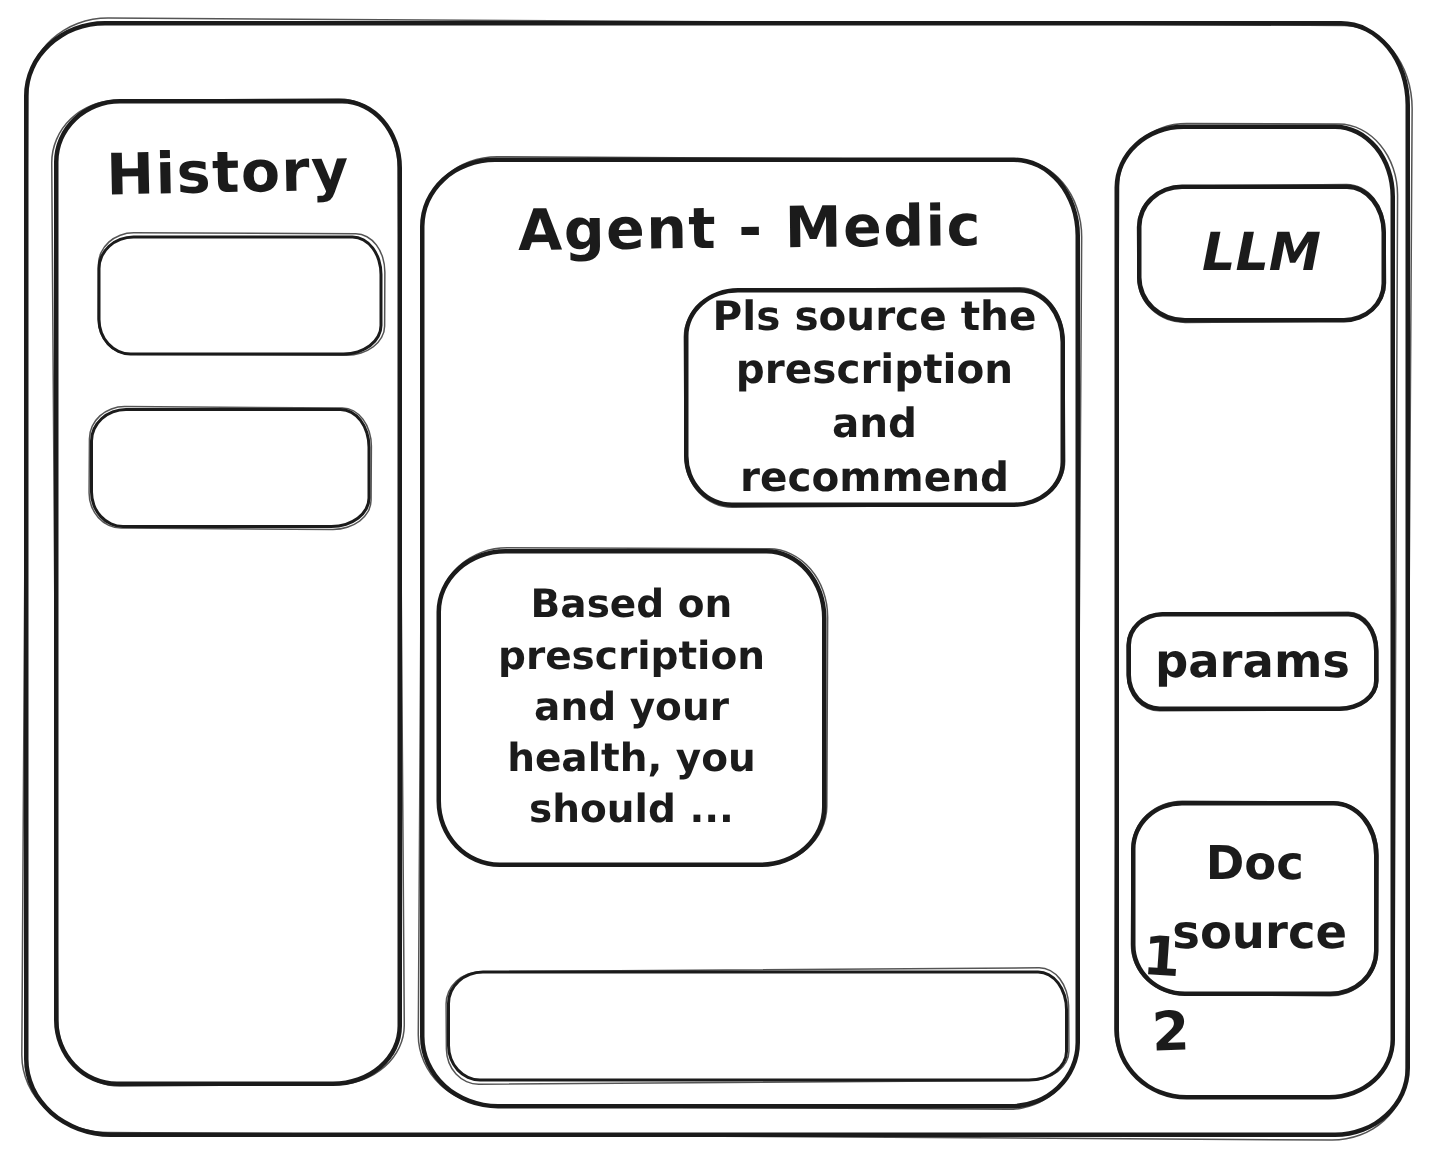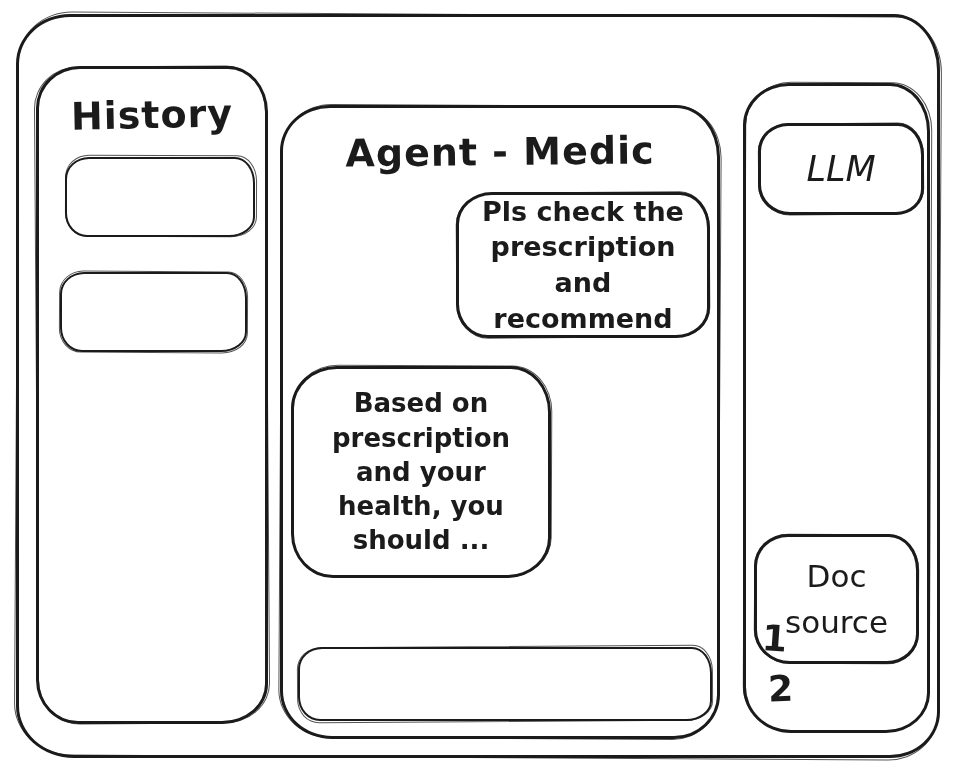--- a/index.html
+++ b/index.html
@@ -115,21 +115,21 @@
     left: 724px; top: 66px;
     width: 187px; height: 650px;
     border-radius: 46px 40px 44px 48px / 42px 48px 40px 46px;
   }
   .tool-btn {
     position: absolute;
     border: 3px solid #1b1b1b;
     background: #ffffff;
     box-sizing: border-box;
     font-family: inherit;
-    font-weight: normal;
+    font-weight: bold;
     color: #1b1b1b;
     display: flex;
     align-items: center;
     justify-content: center;
     text-align: center;
     cursor: pointer;
     padding: 0;
   }
   .tool-btn::before {
     content: "";
@@ -183,35 +183,38 @@
 
   <div class="sketch sk-b history-panel">
     <div class="panel-title history-title">History</div>
     <div class="sketch sk-c history-item history-item-1"></div>
     <div class="sketch sk-a history-item history-item-2"></div>
   </div>
 
   <div class="sketch sk-a chat-panel">
     <div class="panel-title chat-title">Agent - Medic</div>
 
-    <div class="sketch sk-b bubble bubble-user">Pls check the prescription and recommend</div>
+    <div class="sketch sk-b bubble bubble-user">Pls source the prescription and recommend</div>
 
     <div class="sketch sk-c bubble bubble-assistant">Based on prescription and your health, you should ...</div>
 
     <div class="sketch sk-b input-wrap">
       <input type="text" placeholder="" style="">
     </div>
   </div>
 
   <div class="sketch sk-c tools-panel">
     <button class="tool-btn btn-llm">
       <span class="btn-label">LLM</span>
     </button>
 
 
+    <button class="tool-btn btn-params">
+      <span class="btn-label">params</span>
+    </button>
 
     <button class="tool-btn btn-doc">
       <span class="btn-label">Doc source</span>
     </button>
 
     <div class="doc-num doc-num-1">1</div>
     <div class="doc-num doc-num-2">2</div>
   </div>
 
 </div>

